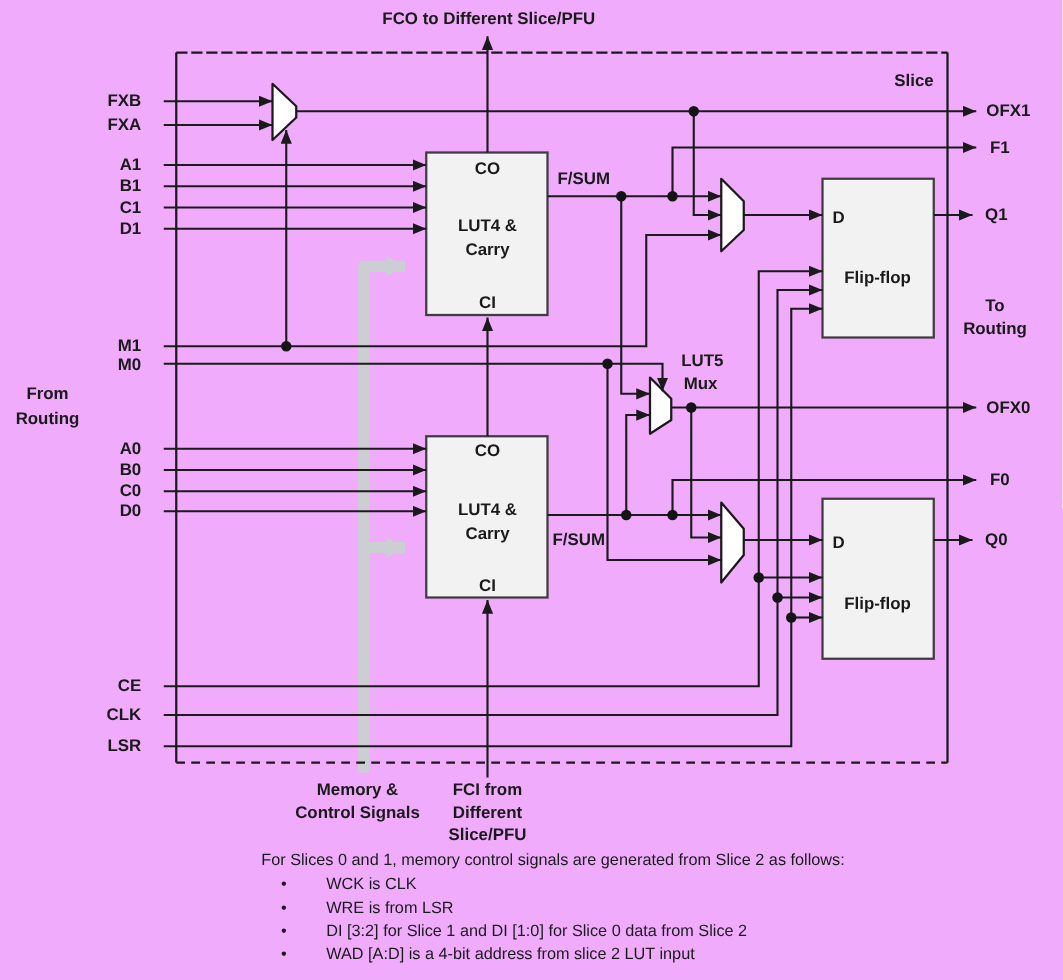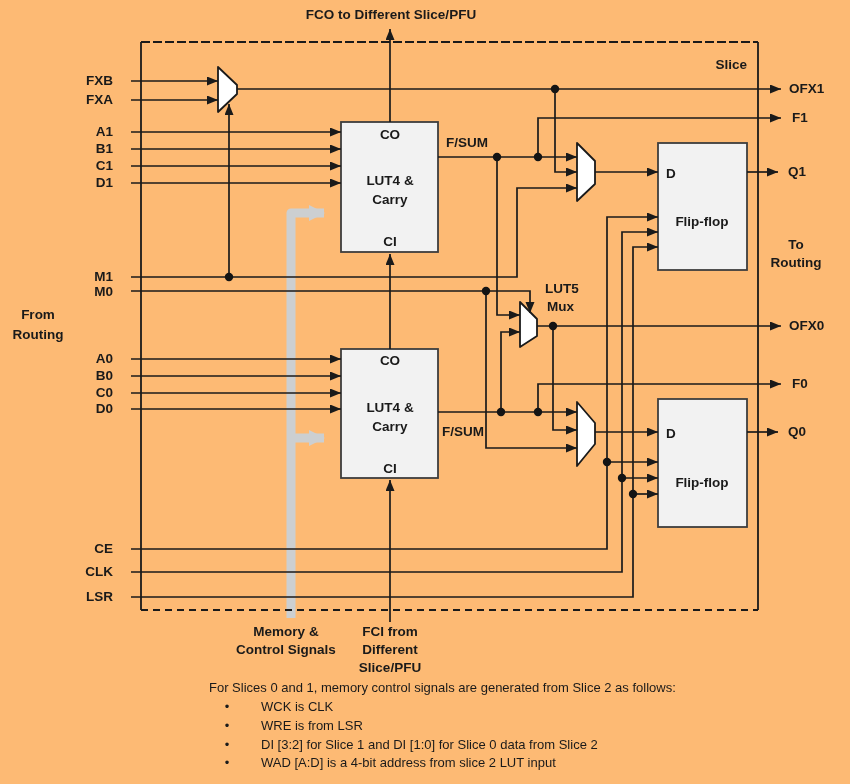--- a/index.html
+++ b/index.html
@@ -1,16 +1,16 @@
 <!DOCTYPE html>
 <html><head>
 <meta charset="utf-8">
 <style>
   html,body{margin:0;padding:0;background:#ffffff;}
-  .page{width:850px;height:784px;background:#fdba74;position:relative;overflow:hidden;
+  .page{width:850px;height:784px;background:#f0abfc;position:relative;overflow:hidden;
         font-family:"Liberation Sans", sans-serif;}
   svg{display:block;}
   text{fill:#1a1a1a;}
   .t  {font-size:13.5px;font-weight:600;}
   .tc {font-size:13.5px;font-weight:600;text-anchor:middle;}
   .te {font-size:13.5px;font-weight:600;text-anchor:end;}
   .foot{font-size:13px;font-weight:400;}
   .footb{font-size:13px;font-weight:400;text-anchor:middle;}
 </style>
 </head>

